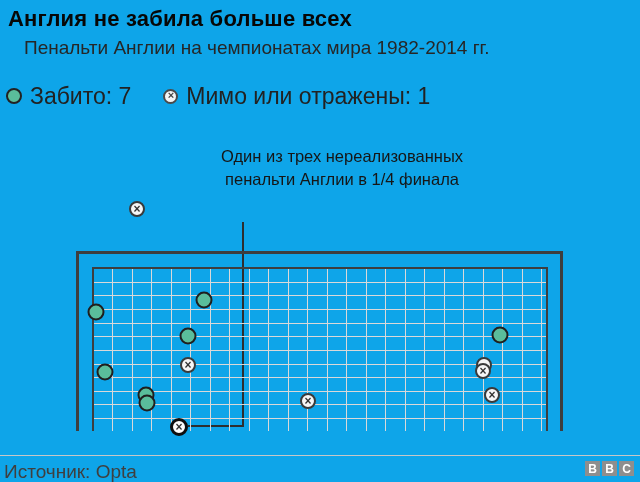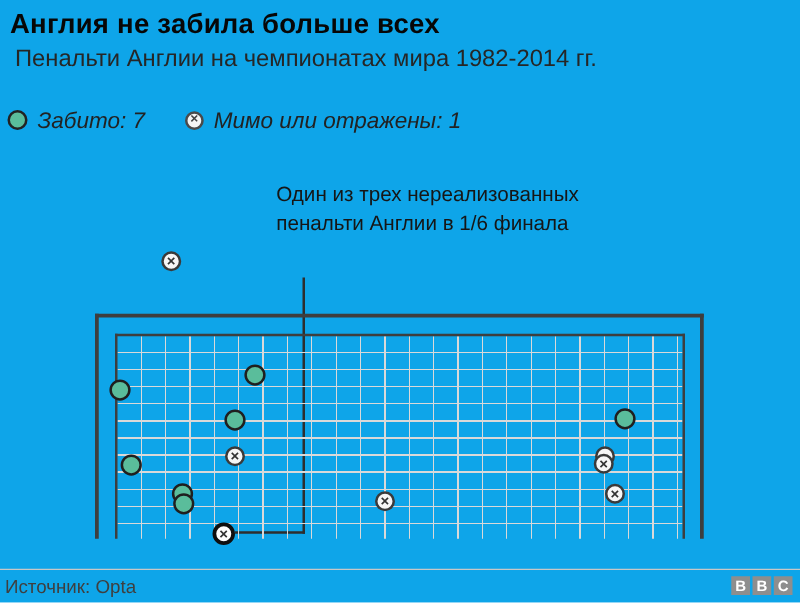--- a/index.html
+++ b/index.html
@@ -1,47 +1,47 @@
 <!DOCTYPE html>
 <html style="--scored: #5abd9b;"><head>
 <meta charset="utf-8">
 <style>
   html,body{margin:0;padding:0;background:#fff;}
   .canvas{
     position:relative;width:640px;height:482px;background:#0ea5e9;overflow:hidden;
     font-family:"Liberation Sans","DejaVu Sans",sans-serif;color:#1a1a1a;
   }
   .title{position:absolute;left:8px;top:6px;font-size:22px;font-weight:bold;color:#070707;letter-spacing:.2px;}
-  .subtitle{position:absolute;left:12px;top:37px;font-size:19px;color:#262626;}
+  .subtitle{position:absolute;left:24px;top:37px;font-size:19px;color:#262626;}
   .legend{position:absolute;left:6px;top:86px;display:flex;align-items:center;gap:10px;height:20px;}
   .legend .item{display:flex;align-items:center;gap:8px;margin-right:22px;}
-  .legend .label{font-size:18px;color:#222;font-style:italic;}
+  .legend .label{font-size:23px;color:#222;}
   .dot-scored{width:16px;height:16px;border-radius:50%;background:var(--scored,#5abd9b);border:2px solid #222;box-sizing:border-box;}
   .dot-missed{width:15px;height:15px;border-radius:50%;background:#f5f5f5;border:2px solid #4a4a4a;box-sizing:border-box;
     display:flex;align-items:center;justify-content:center;font-size:11px;line-height:1;color:#444;font-weight:bold;padding-bottom:1px;}
-  .annotation{position:absolute;left:221px;top:145px;font-size:16.5px;line-height:23px;color:#161616;}
+  .annotation{position:absolute;left:221px;top:145px;font-size:16.5px;line-height:23px;color:#161616;text-align:center;}
   .annotation span{display:block;}
   .conn-v{position:absolute;left:242px;top:222px;width:2px;height:205px;background:#2e2e2e;}
   .conn-h{position:absolute;left:188px;top:425px;width:56px;height:2px;background:#2e2e2e;}
   .goal-frame{position:absolute;left:76px;top:251px;width:487px;height:180px;box-sizing:border-box;
     border-top:3px solid #3e3e3e;border-left:3px solid #3e3e3e;border-right:3px solid #3e3e3e;}
   .goal-net{position:absolute;left:92px;top:267px;width:456px;height:164px;box-sizing:border-box;
     border-top:2px solid #3e3e3e;border-left:2px solid #3e3e3e;border-right:2px solid #3e3e3e;
     background-image:
       repeating-linear-gradient(to right,transparent 0 18.5px,#d9d9d9 18.5px 19.5px),
       repeating-linear-gradient(to bottom,transparent 0 12.65px,#d9d9d9 12.65px 13.65px);}
   .points-layer{position:absolute;left:0;top:0;width:640px;height:482px;pointer-events:none;}
   .pt{position:absolute;transform:translate(-50%,-50%);border-radius:50%;box-sizing:border-box;
     display:flex;align-items:center;justify-content:center;}
   .pt.scored{width:17px;height:17px;background:var(--scored,#5abd9b);border:2px solid #1f1f1f;}
   .pt.missed{width:16px;height:16px;background:#f6f6f6;border:2px solid #3a3a3a;
     color:#333;font-weight:bold;font-size:12px;line-height:1;padding-bottom:1px;}
   .pt.missed.bold{width:18px;height:18px;border:3px solid #0f0f0f;background:#fdfdfd;padding-bottom:0;}
   .divider{position:absolute;left:0;top:455px;width:640px;height:1px;background:#c7c7c7;}
-  .source{position:absolute;left:4px;top:461px;font-size:15px;color:#3f3f3f;}
+  .source{position:absolute;left:4px;top:461px;font-size:19px;color:#3f3f3f;}
   .bbc{position:absolute;left:585px;top:461px;display:flex;gap:2px;}
   .bbc .block{width:15px;height:15px;background:#8e8e8e;color:#fff;font-weight:bold;font-size:12px;
     display:flex;align-items:center;justify-content:center;line-height:1;}
 </style>
 </head>
 <body>
 
 <div class="canvas">
 
   <div class="title">Англия не забила больше всех</div>
@@ -53,21 +53,21 @@
       <span class="label">Забито: 7</span>
     </div>
     <div class="item">
       <span class="dot-missed">×</span>
       <span class="label">Мимо или отражены: 1</span>
     </div>
   </div>
 
   <div class="annotation">
     <span>Один из трех нереализованных</span>
-    <span>пенальти Англии в 1/6 финала</span>
+    <span>пенальти Англии в 1/4 финала</span>
   </div>
   <div class="conn-v"></div>
   <div class="conn-h"></div>
 
   <div class="goal-frame"></div>
   <div class="goal-net"></div>
 
   <div class="points-layer" id="points-layer">
       <div class="pt missed" style="left: 137px; top: 209px;">×</div>
       <div class="pt scored" style="left: 96px; top: 312px;"></div>

